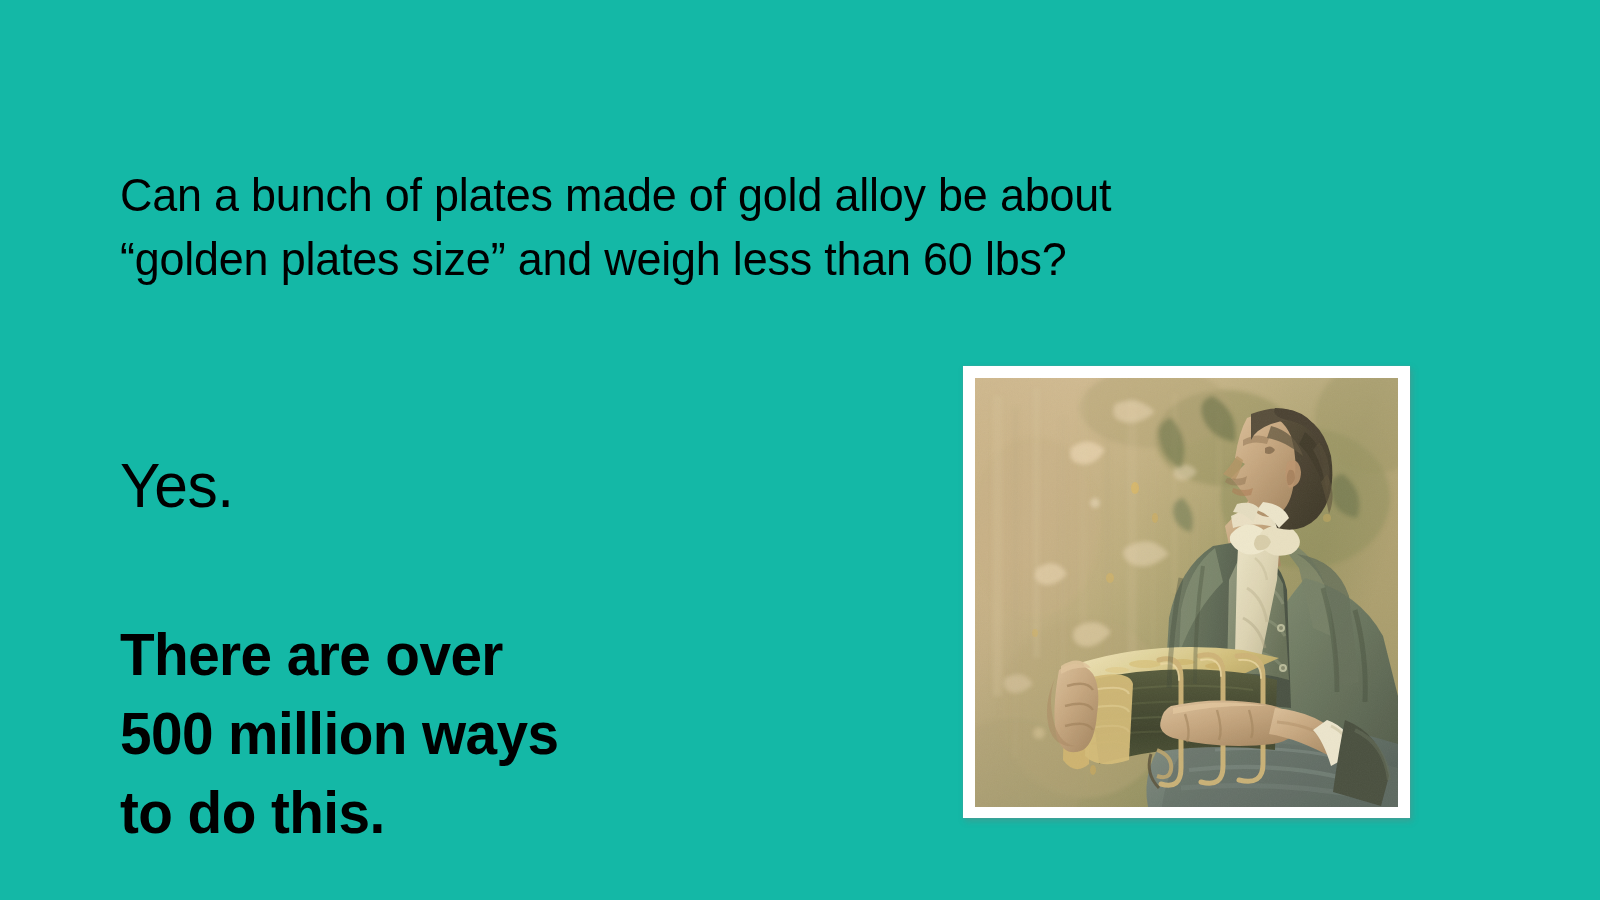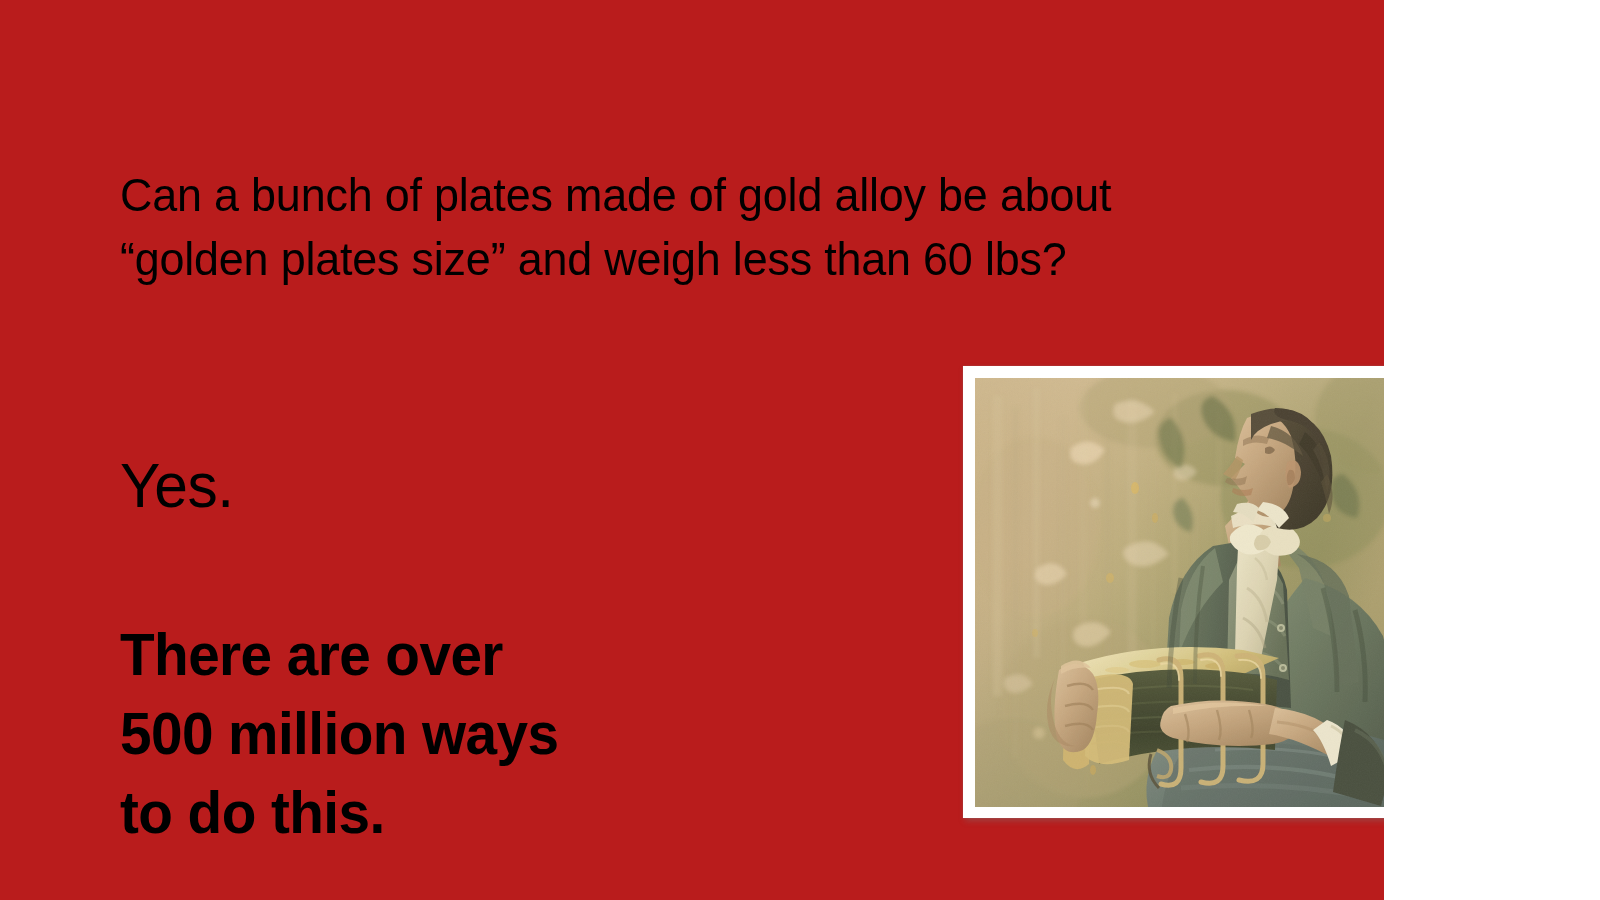--- a/index.html
+++ b/index.html
@@ -5,23 +5,23 @@
   html, body {
     margin: 0;
     padding: 0;
     background: #ffffff;
   }
   body {
     font-family: "Liberation Sans", sans-serif;
   }
   #slide {
     position: relative;
-    width: 1384px;
+    width: 1600px;
     height: 900px;
-    background: #b91c1c;
+    background: #14b8a6;
     overflow: hidden;
   }
 
   
   .question {
     position: absolute;
     left: 120px;
     top: 163px;
     width: 1310px;
     font-family: "Liberation Sans", sans-serif;

